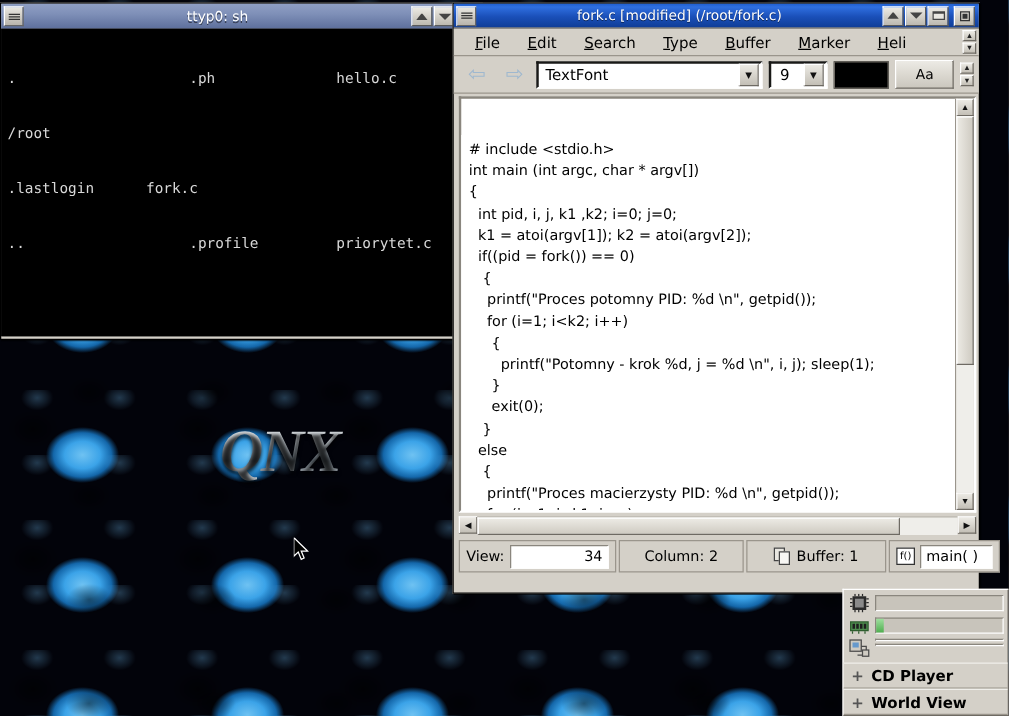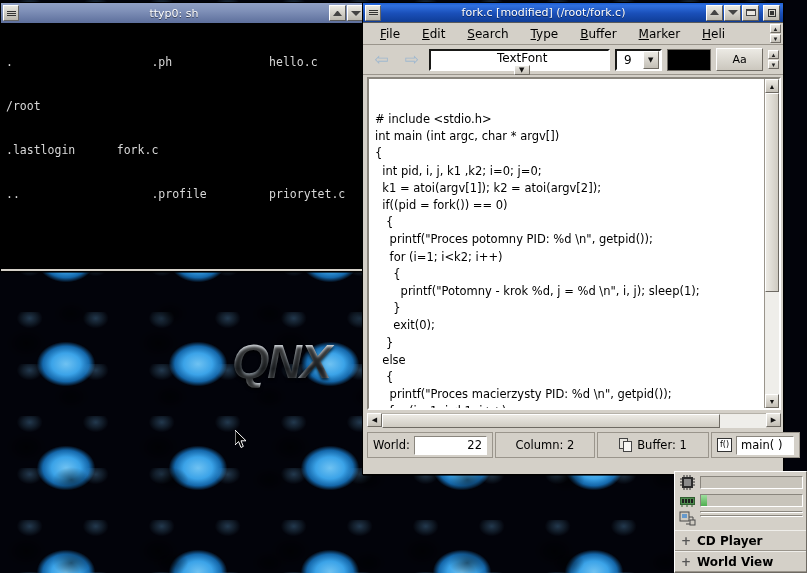--- a/index.html
+++ b/index.html
@@ -34,26 +34,26 @@
       radial-gradient(ellipse 18px 14px at 45% 12%, rgba(120,200,255,.28) 0%, rgba(0,0,0,0) 72%);
     background-size: 132px 104px, 99px 83px, 66px 52px;
     mix-blend-mode: normal;
   }
 
   
   #qnx-logo {
     position: absolute;
     left: 176px; top: 334px;
     width: 210px; height: 56px;
-    font-family: Liberation Sans, sans-serif;
+    font-family: Liberation Serif, serif;
     font-weight: bold;
     font-size: 48px;
     letter-spacing: -2px;
     line-height: 56px;
-    text-align: center;
+    text-align: left;
     font-style: italic;
     background: linear-gradient(180deg,#f3f5f7 0%,#cfd5da 28%,#8d969e 50%,#5d666e 62%,#aeb6bd 80%,#e8ecef 100%);
     -webkit-background-clip: text;
     background-clip: text;
     color: transparent;
     text-shadow: 0 2px 3px rgba(0,0,0,.75);
     user-select: none;
   }
 
   
@@ -171,21 +171,20 @@
     display: flex; align-items: center;
     height: 22px; width: 186px;
     background: #fff;
     border: 2px inset #b5b1a8;
     border-top-color: #6e6a63; border-left-color: #6e6a63;
     border-right-color: #fff; border-bottom-color: #fff;
     padding-left: 5px;
     font-size: 12px;
     font-family: "DejaVu Sans", sans-serif;
     justify-content: space-between;
-    flex-direction: column;
   }
   .combo-arrow {
     width: 16px; height: 18px; margin-right: 1px;
     background: linear-gradient(180deg,#eceae4,#c3bfb6);
     border: 1px solid #fff; border-right-color:#6e6a63; border-bottom-color:#6e6a63;
     display: flex; align-items: center; justify-content: center;
     font-size: 7px; color: #111;
   }
   .size-combo {
     display: flex; align-items: center;
@@ -482,22 +481,22 @@
     <div id="hscroll-row">
       <div class="scroll-btn" style="width:15px;">◀</div>
       <div class="htrack">
         <div class="hthumb"></div>
       </div>
       <div class="scroll-btn" style="width:15px;">▶</div>
     </div>
 
     <div id="statusbar">
       <div class="status-cell" style="flex:0 0 126px;">
-        <span>World:</span>
-        <div class="status-input" style="flex:1">22</div>
+        <span>View:</span>
+        <div class="status-input" style="flex:1">34</div>
       </div>
       <div class="status-cell" style="flex:0 0 100px; justify-content:center;text-align:right;">
         <span>Column: 2</span>
       </div>
       <div class="status-cell" style="flex:0 0 112px; justify-content:center;">
         <span class="copy-icon">
             <i></i>
             <i></i>
           </span>
         <span>Buffer: 1</span>

